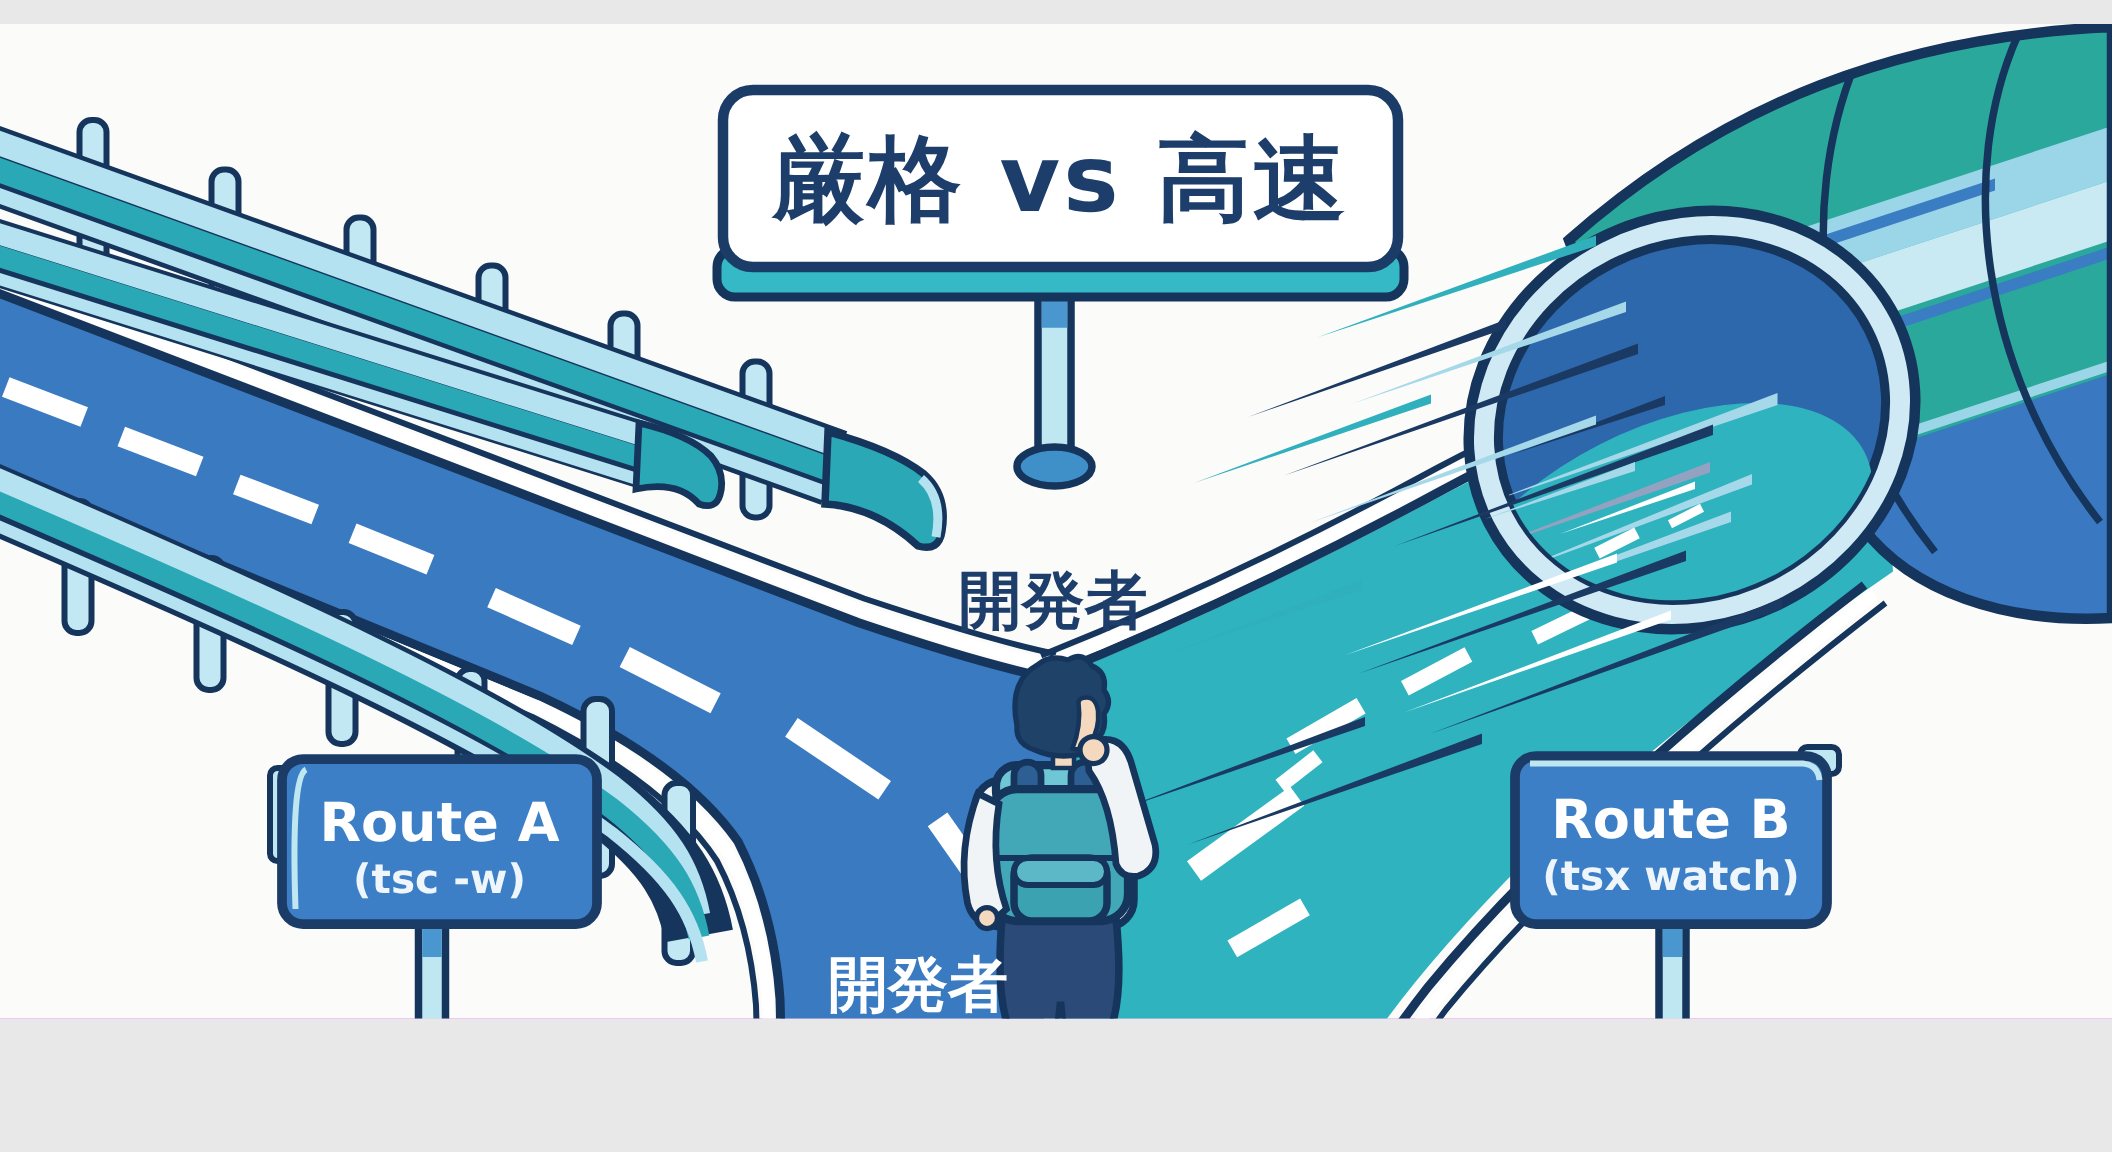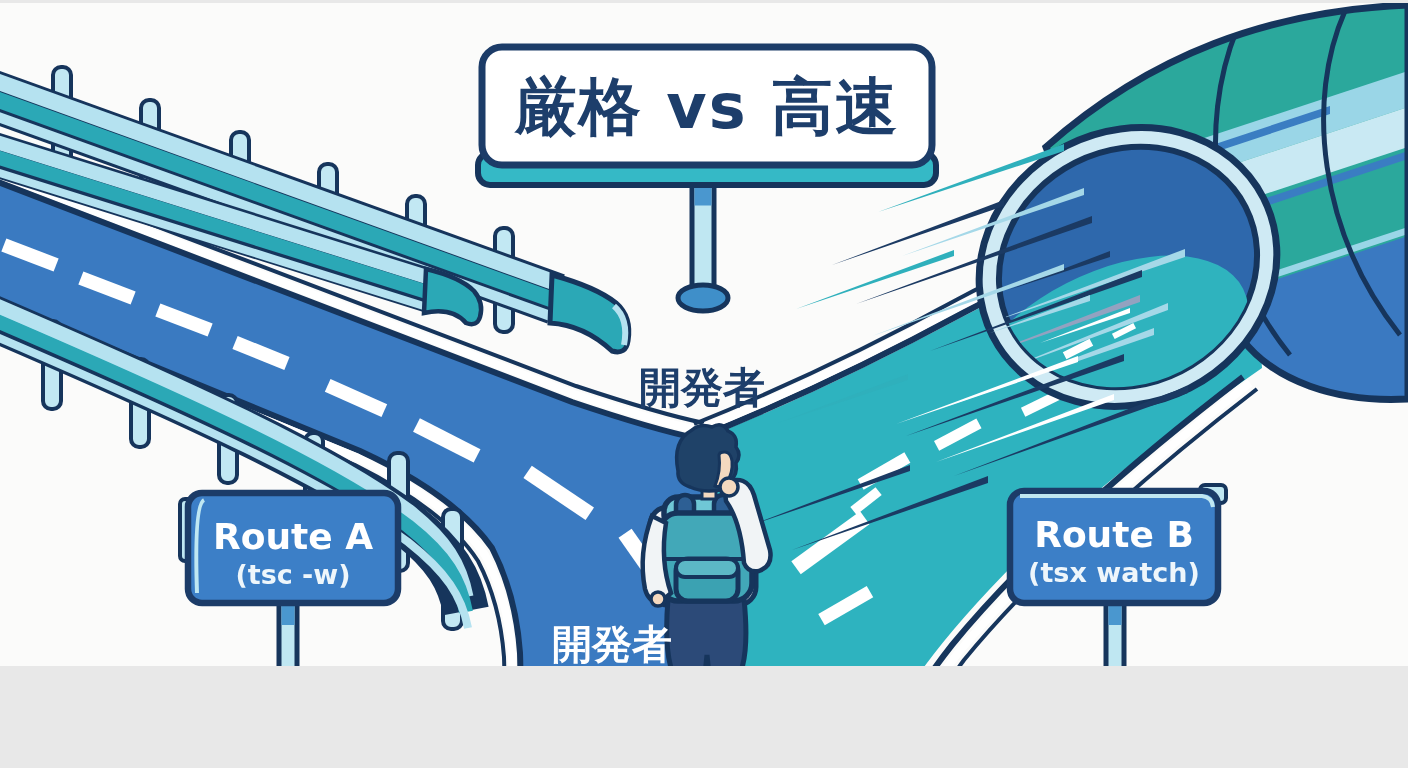--- a/index.html
+++ b/index.html
@@ -1,16 +1,16 @@
 <!DOCTYPE html>
 <html><head>
 <meta charset="utf-8">
 <style>
   html,body{margin:0;padding:0;background:#e8e8e8;}
-  .stage{width:1408px;height:663px;position:relative;overflow:hidden;background:#d946ef;margin:3px auto;}
+  .stage{width:1408px;height:663px;position:relative;overflow:hidden;background:#d946ef;margin:16px auto;}
   svg{display:block;}
   text{font-family:"DejaVu Sans","Liberation Sans",sans-serif;font-weight:700;}
   .title-text{font-size:62px;letter-spacing:2px;}
   .route-title{font-size:36px;fill:#ffffff;}
   .route-sub{font-size:27px;fill:#eef6fb;}
   .dev-top{font-size:42px;}
   .dev-bottom{font-size:40px;fill:#ffffff;}
 </style>
 </head>
 <body>

